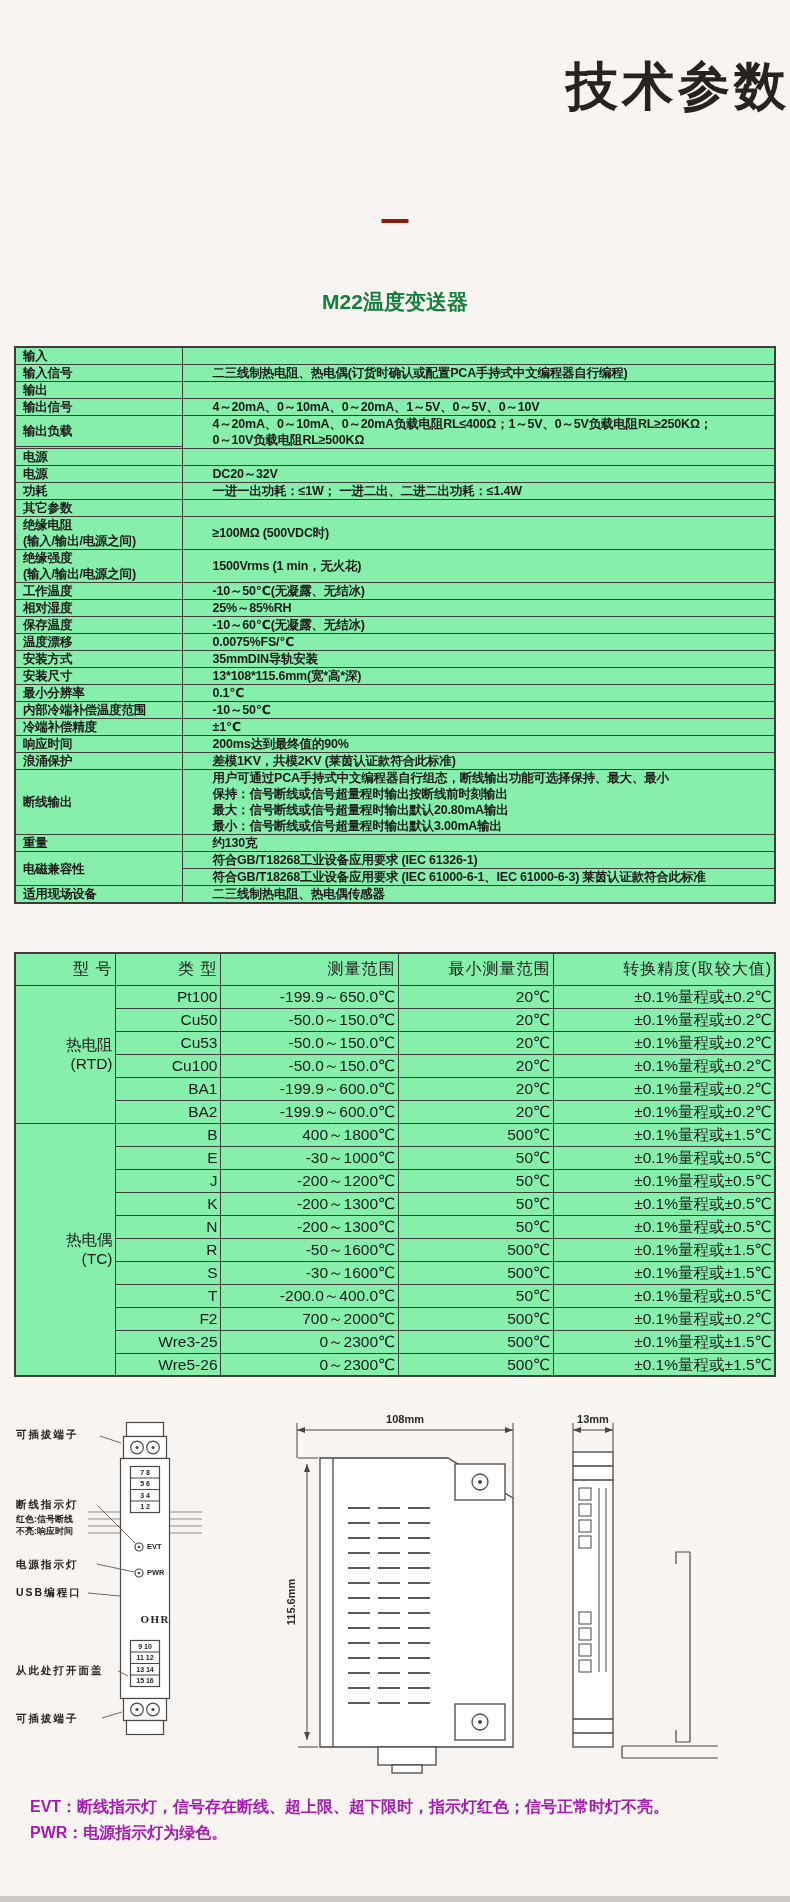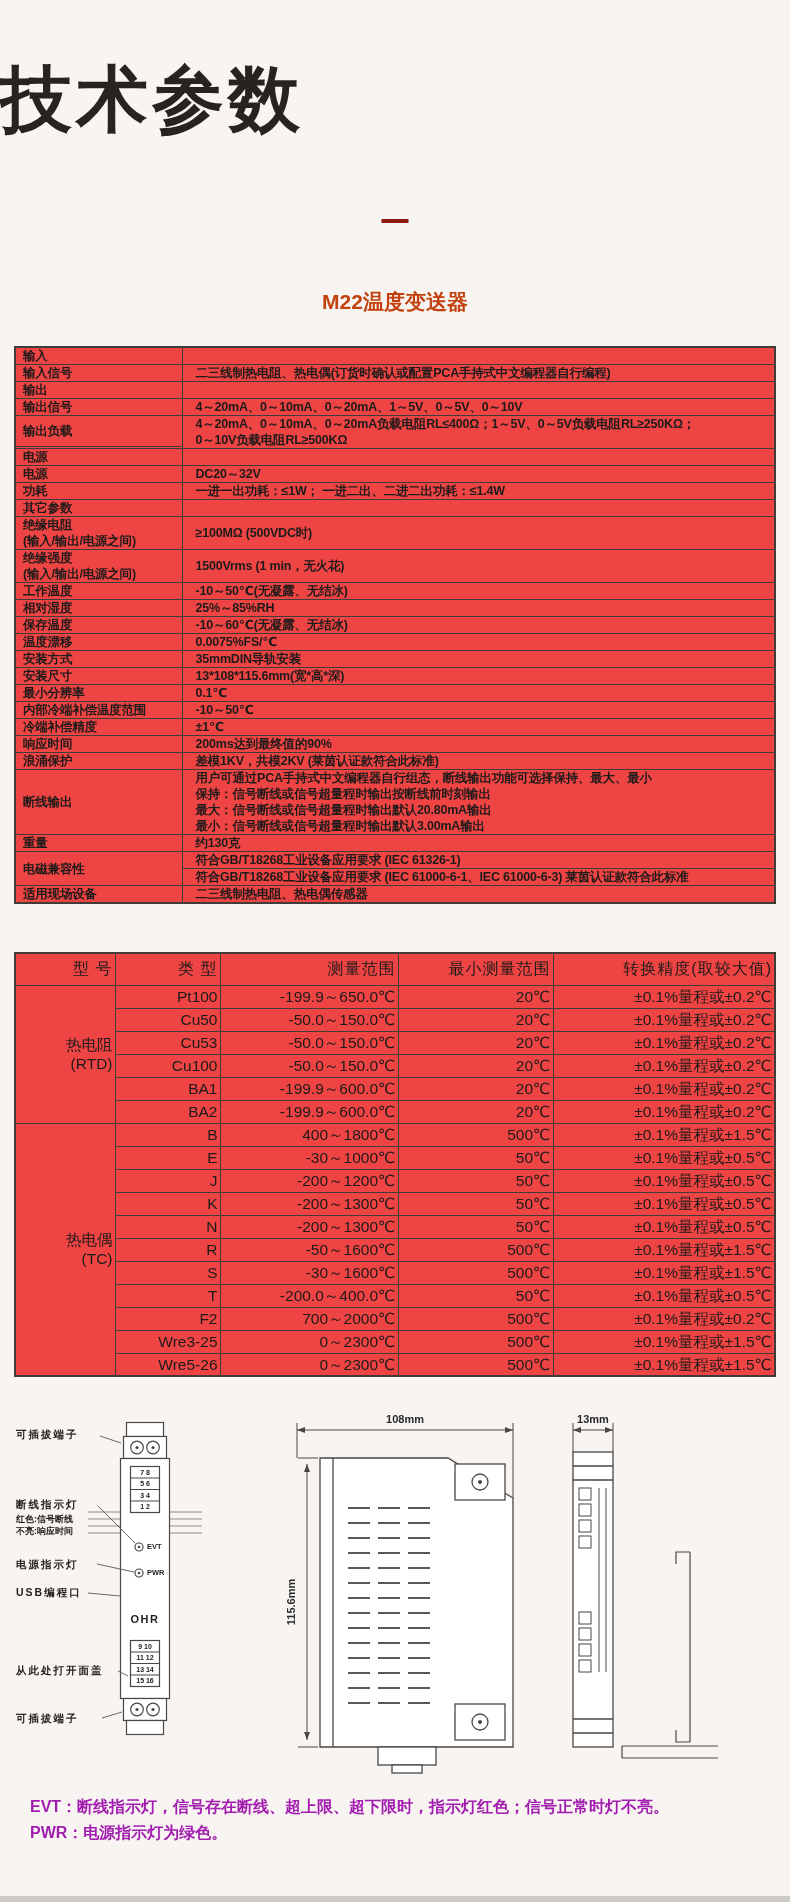--- a/index.html
+++ b/index.html
@@ -1,55 +1,55 @@
 <!DOCTYPE html>
 <html><head>
 <meta charset="utf-8">
 <style>
 *{margin:0;padding:0;box-sizing:border-box}
 html,body{background:#eceae8}
 body{font-family:"Liberation Sans","DejaVu Sans",sans-serif;}
 .page{position:relative;width:790px;height:1902px;margin:0 auto;background:#f7f4f2;color:#1d1b1a;overflow:hidden;}
 
 
-.hero-title{position:absolute;top:52px;left:0;width:100%;text-align:left;
-  font-size:72px;font-weight:900;letter-spacing:4px;color:#262321;}
+.hero-title{position:absolute;top:52px;left:0;width:100%;text-align:right;
+  font-size:52px;font-weight:900;letter-spacing:4px;color:#262321;}
 .dash{position:absolute;top:219px;left:50%;transform:translateX(-50%);
   width:27px;height:4px;background:#8a1a12;}
 
 
 .sec-title{position:absolute;left:0;width:100%;text-align:center;
-  font-size:21px;font-weight:700;color:#c2410c;}
+  font-size:21px;font-weight:700;color:#15803d;}
 #t1-title{top:288px}
 #t2-title{top:920px}
 
 
-table{border-collapse:collapse;background:#ef4444;position:absolute;left:14px;width:762px;table-layout:fixed;}
+table{border-collapse:collapse;background:#86efac;position:absolute;left:14px;width:762px;table-layout:fixed;}
 .spec{top:346px;font-size:12.5px;font-weight:600;line-height:16px;letter-spacing:-0.2px;border:2px solid #3f3c3a;}
 .spec td{border:1px solid #3f3c3a;padding:0 7px;vertical-align:middle;white-space:pre-line;}
-.spec td.v{padding-left:13px;}
+.spec td.v{padding-left:30px;}
 .spec col.c1{width:167px;}
 .spec td.sec{font-weight:800;}
 .acc{top:952px;font-size:15.5px;font-weight:400;text-align:right;border:2px solid #3f3c3a;line-height:1.25;}
 .acc th,.acc td{border:1px solid #3f3c3a;padding:1px 2px;white-space:pre-line;vertical-align:middle;}
 .acc th{height:32px;font-size:16px;font-weight:500;letter-spacing:1px;}
 .acc td{height:23px;}
 
 
 .diagram{position:absolute;top:1412px;left:0;width:790px;height:380px;}
 .diagram svg{position:absolute;left:0;top:0;}
 .dlabel{position:absolute;font-size:10.5px;font-weight:700;letter-spacing:2px;color:#242220;white-space:nowrap;}
 .dlabel.small{font-size:9px;font-weight:600;letter-spacing:0;}
 .dim{position:absolute;font-size:11px;font-weight:700;color:#2a2a2a;}
 .dim.ctr{text-align:center;}
 .dim.rot{transform:rotate(-90deg);transform-origin:center;}
 .vent{position:absolute;width:22px;height:205px;top:95px;
   background:repeating-linear-gradient(to bottom,#5c5855 0 2px,rgba(0,0,0,0) 2px 15px);}
 .devtxt{position:absolute;font-size:7.5px;font-weight:700;color:#222;line-height:10px;white-space:nowrap;}
-.brand{font-size:11px;font-weight:800;letter-spacing:1.5px;text-align:center;}
+.brand{font-size:11px;font-weight:800;letter-spacing:1.5px;text-align:right;font-family:Liberation Serif, serif;}
 .tnum{position:absolute;left:130px;width:30px;text-align:center;font-size:7px;font-weight:600;color:#222;line-height:10px;}
 
 
 .notes{position:absolute;top:1794px;left:30px;width:732px;font-size:16px;font-weight:600;
   color:#a21caf;line-height:26px;}
 .notes p{margin:0;}
 .cutoff{position:absolute;top:1896px;left:0;width:790px;height:6px;background:#7d7874;opacity:.35;}
 </style>
 </head>
 <body>

